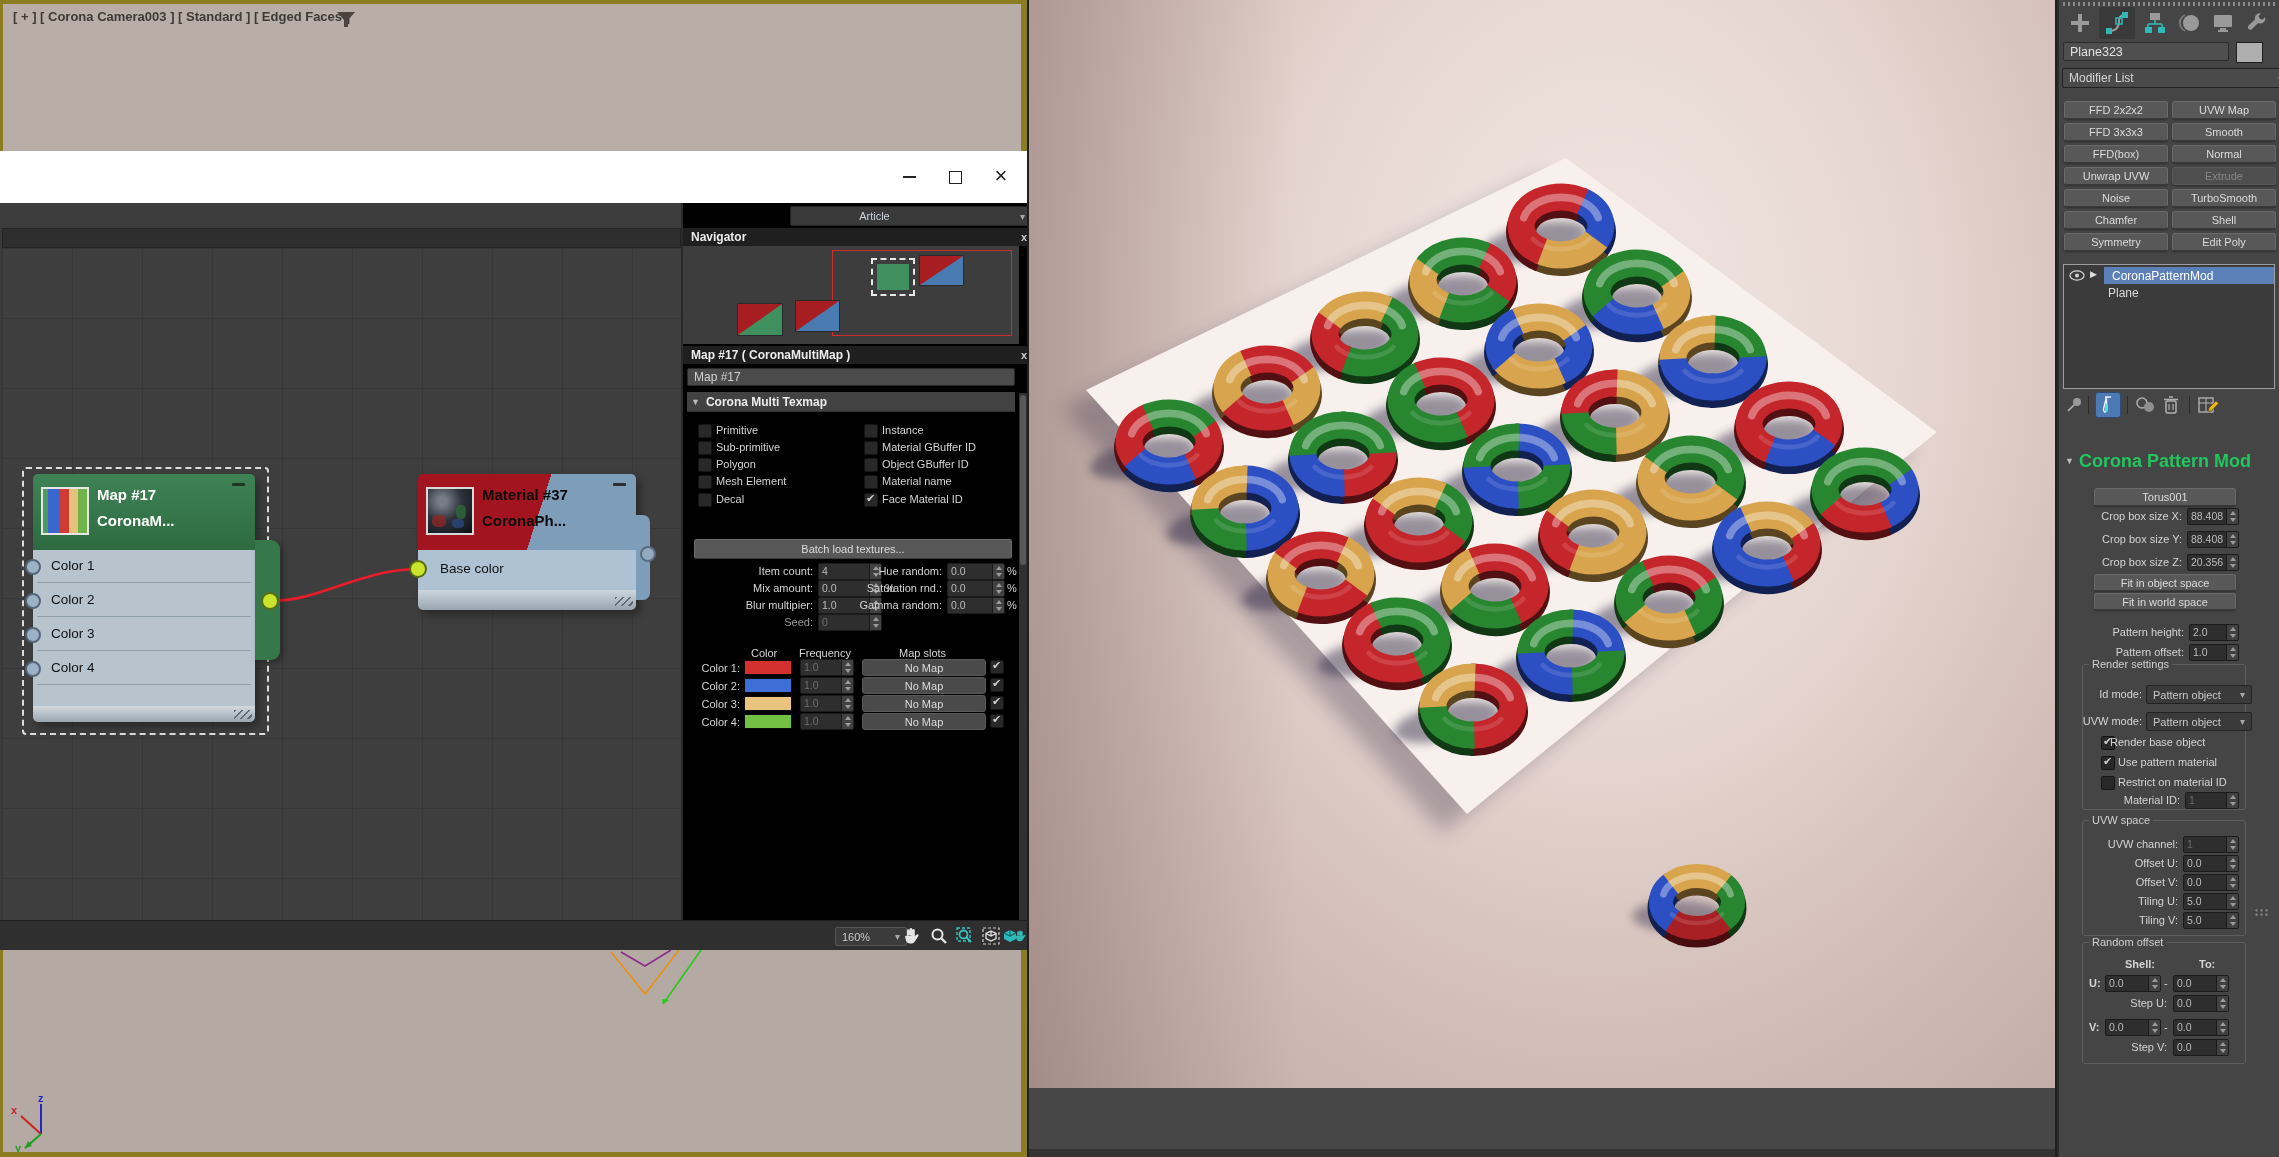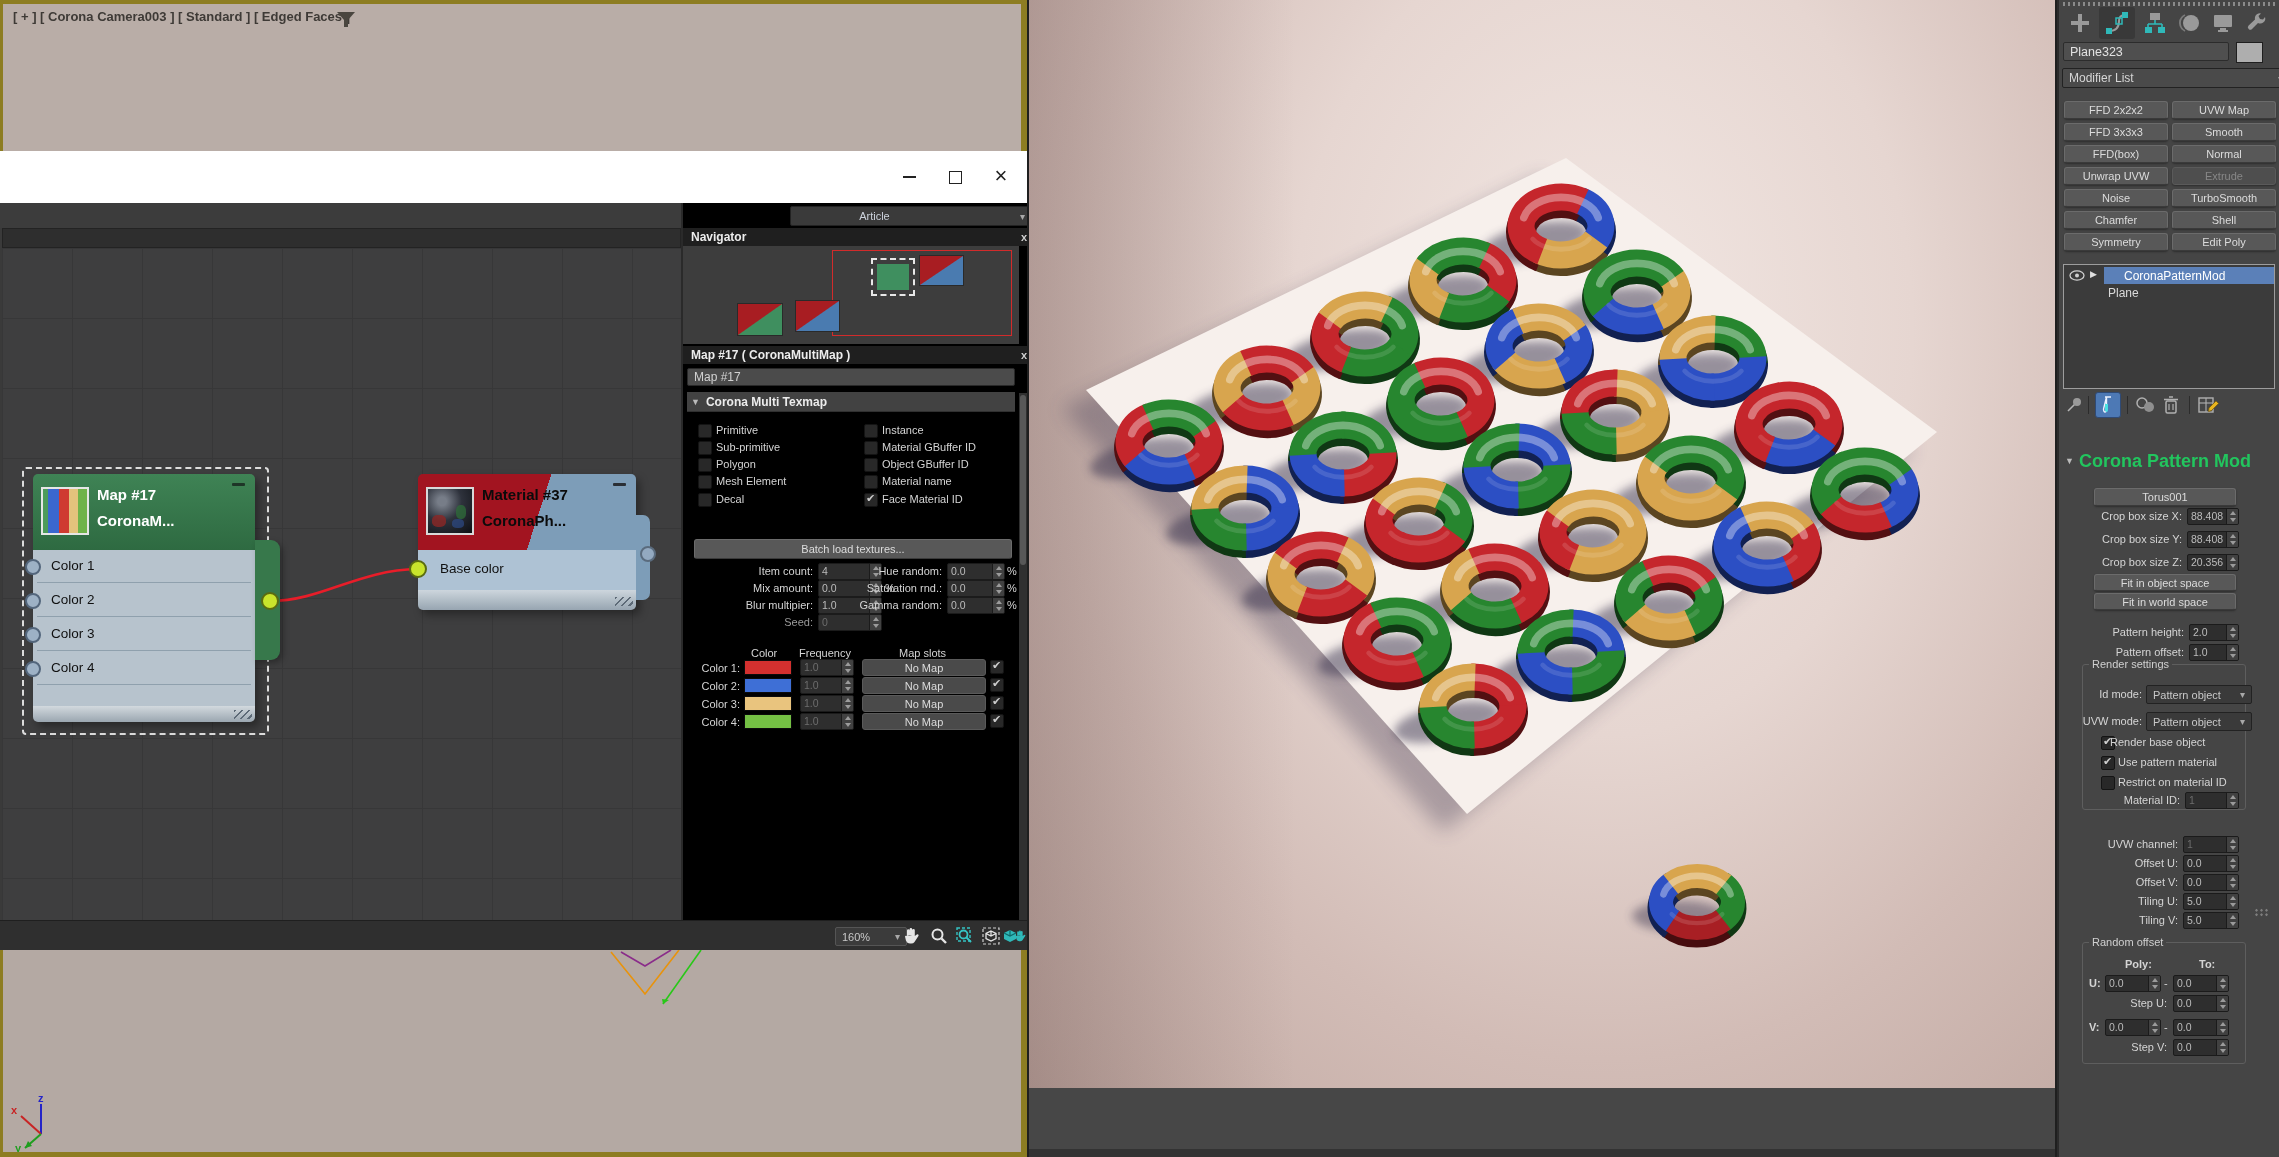--- a/index.html
+++ b/index.html
@@ -799,21 +799,21 @@
         <span>Edit Poly</span>
       </div>
 
     <div class="abs" style="left:4px;top:264px;width:212px;height:125px;background:#3b3b3b;border:1px solid #9d9d9d;box-sizing:border-box">
       <div class="abs" style="left:0;top:2px;width:210px;height:17px">
         <svg class="abs" style="left:5px;top:2px" width="16" height="13" viewBox="0 0 16 13">
           <ellipse cx="8" cy="6.5" rx="7" ry="4.6" fill="none" stroke="#cfcfcf" stroke-width="1.3"></ellipse>
             <circle cx="8" cy="6.5" r="2" fill="#cfcfcf"></circle>
         </svg>
         <span class="abs" style="left:26px;top:2px;color:#e0e0e0;font-size:9px">▶</span>
-        <div class="abs" style="left:40px;top:0;width:170px;height:17px;background:#5b80b8;display:flex;align-items:center;padding-left:20px;box-sizing:border-box">
+        <div class="abs" style="left:40px;top:0;width:170px;height:17px;background:#5b80b8;display:flex;align-items:center;padding-left:8px;box-sizing:border-box">
           <span style="color:#fff;font-size:12px">CoronaPatternMod</span>
         </div>
       </div>
       <div class="abs" style="left:44px;top:21px;width:160px;height:16px;color:#dadada;font-size:12px">
         <span>Plane</span>
       </div>
     </div>
 
     <div class="abs" style="left:4px;top:394px;width:212px;height:24px">
       <svg class="abs" style="left:2px;top:2px" width="18" height="18" viewBox="0 0 18 18">
@@ -924,20 +924,23 @@
     <div class="lb" style="left:59px;top:776px">Restrict on material ID</div>
     <div class="lb lbr" style="left:53px;top:794px;width:68px">Material ID:</div>
     <div class="spin dis" style="left:126px;top:792px;width:52px">
       <span class="v">1</span>
         <span class="a">
           <i class="u"></i>
           <i class="d"></i>
         </span>
     </div>
 
+    <div class="grp" style="left:23px;top:820px;width:162px;height:114px">
+      <span class="gl" style="left:6px;top:-7px">UVW space</span>
+    </div>
     <div class="lb lbr" style="left:33px;top:838px;width:86px">UVW channel:</div>
     <div class="spin dis" style="left:124px;top:836px;width:54px">
       <span class="v">1</span>
         <span class="a">
           <i class="u"></i>
           <i class="d"></i>
         </span>
     </div>
     <div class="lb lbr" style="left:33px;top:857px;width:86px">Offset U:</div>
     <div class="spin" style="left:124px;top:855px;width:54px">
@@ -968,21 +971,21 @@
       <span class="v">5.0</span>
         <span class="a">
           <i class="u"></i>
           <i class="d"></i>
         </span>
     </div>
 
     <div class="grp" style="left:23px;top:942px;width:162px;height:120px">
       <span class="gl" style="left:6px;top:-7px">Random offset</span>
     </div>
-    <div class="lb bold" style="left:66px;top:958px">Poly:</div>
+    <div class="lb bold" style="left:66px;top:958px">Shell:</div>
     <div class="lb bold" style="left:140px;top:958px">To:</div>
     <div class="lb bold" style="left:30px;top:977px">U:</div>
     <div class="spin" style="left:46px;top:975px;width:54px">
       <span class="v">0.0</span>
         <span class="a">
           <i class="u"></i>
           <i class="d"></i>
         </span>
     </div>
     <div class="lb" style="left:105px;top:977px">-</div>

